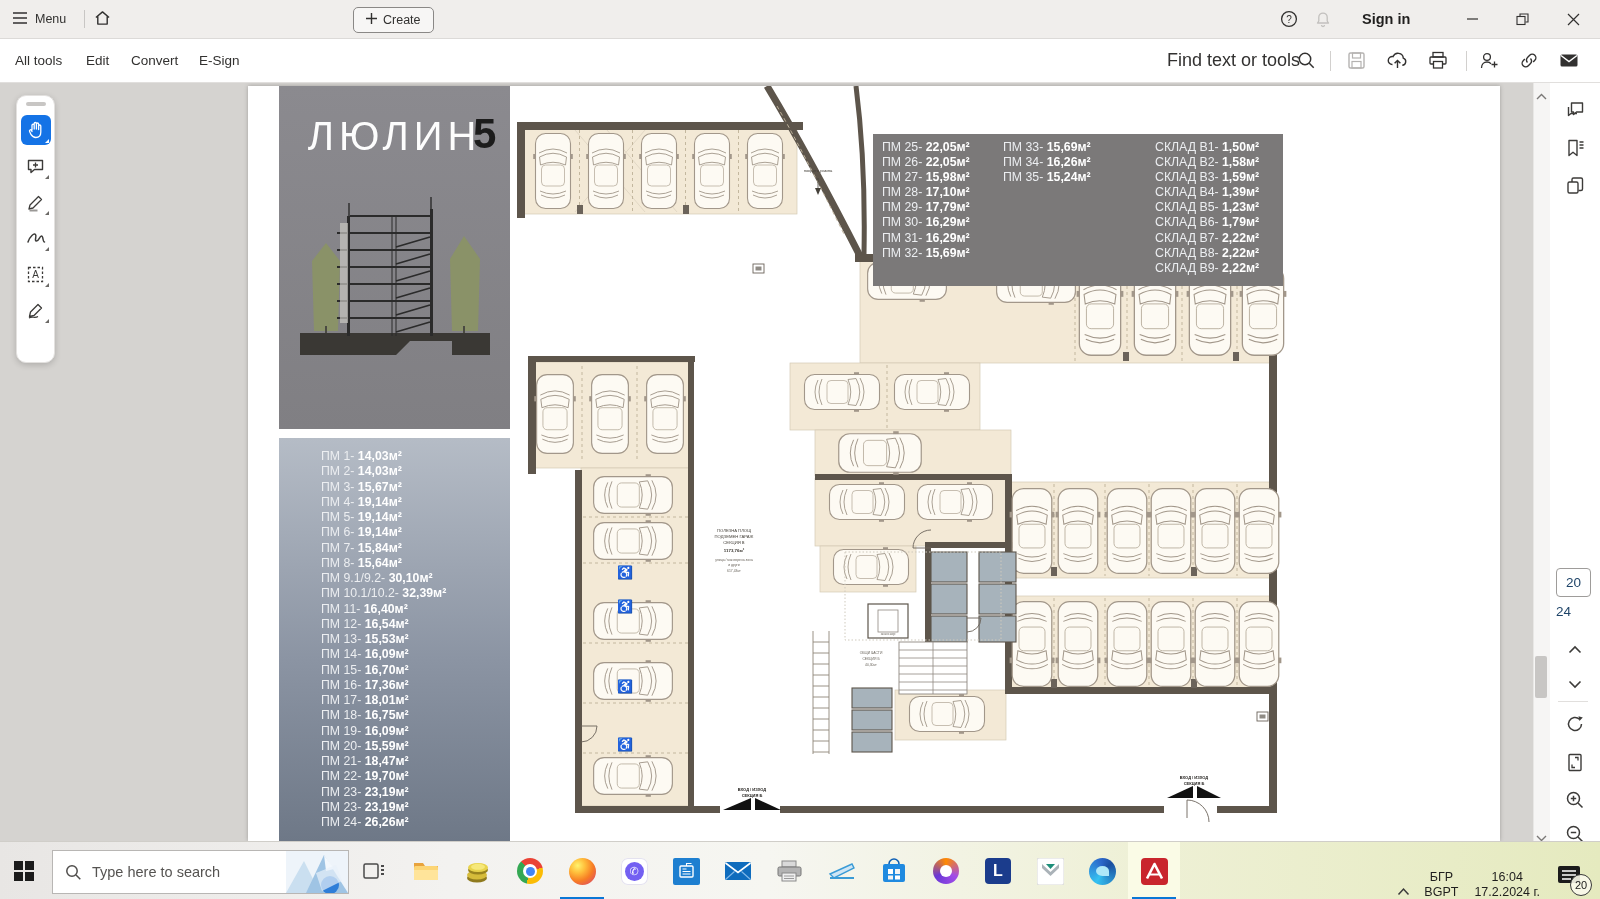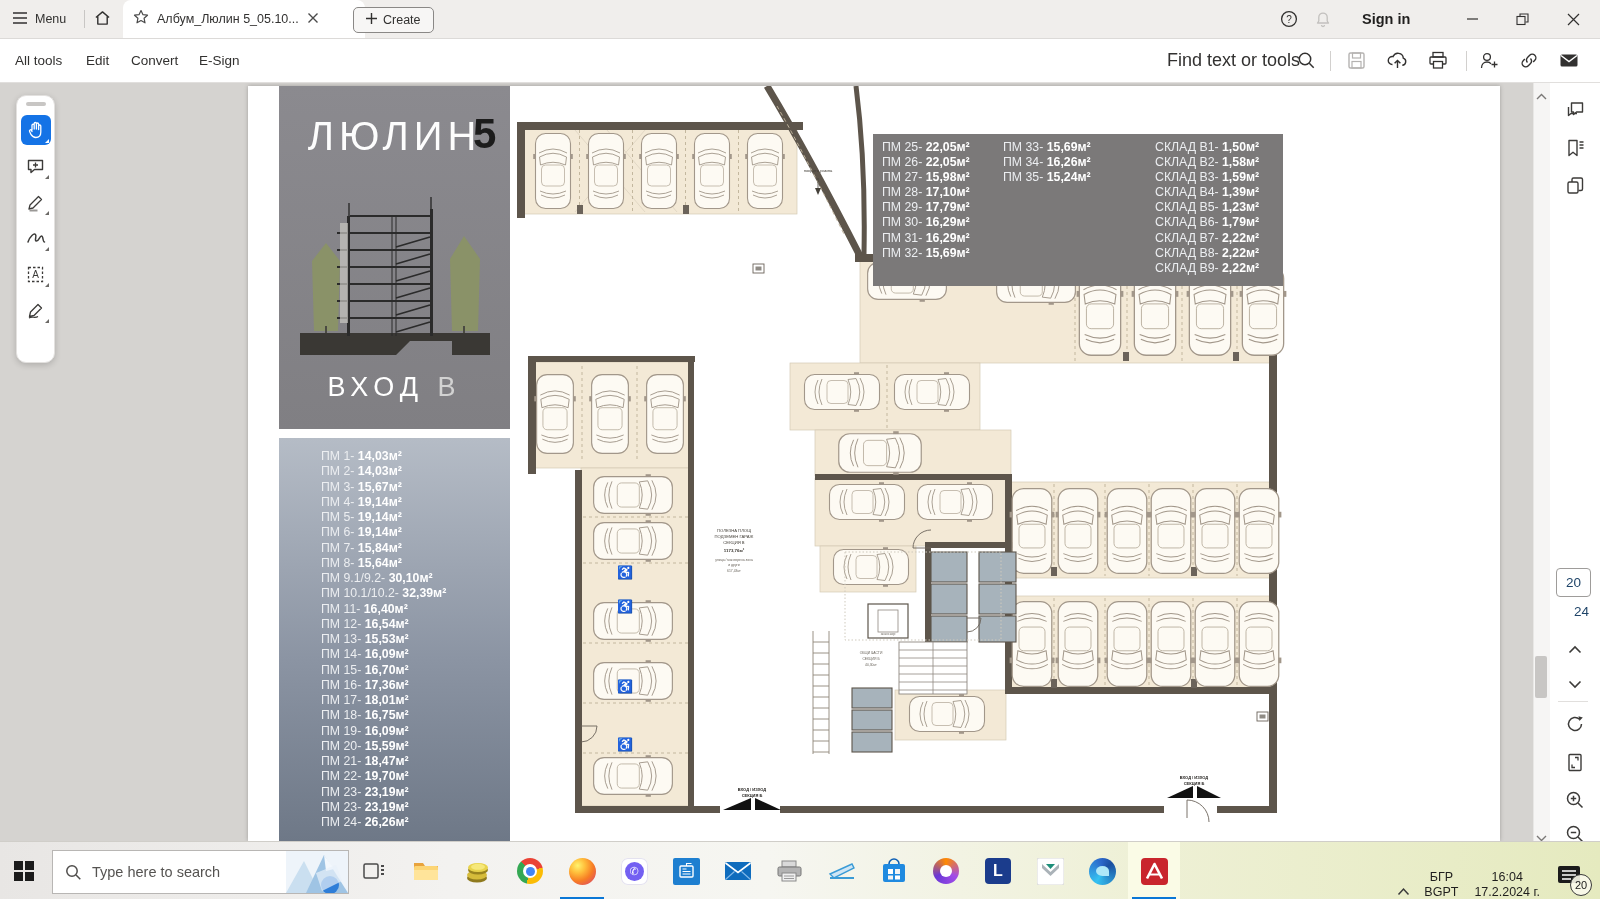--- a/index.html
+++ b/index.html
@@ -70,21 +70,21 @@
   .tent{font-size:4px;fill:#23211e;font-weight:bold;}
   .pillar{fill:#6b635a;}
   .stair{stroke:#8f8880;stroke-width:.8;}
 
   
   #scrollbar{left:1533px;top:0;width:16px;height:758px;background:#f6f5f4;border-left:1px solid #e8e7e5;}
   #sb-thumb{left:1535px;top:573px;width:12px;height:42px;background:#c8c6c4;border-radius:2px;}
   #rail{left:1550px;top:0;width:50px;height:758px;background:#fff;}
   .rail-ic{left:1562px;width:26px;height:26px;display:flex;align-items:center;justify-content:center;}
   #page-box{left:1556px;top:485px;width:33px;height:27px;border:1px solid #9e9c9a;border-radius:4px;background:#fff;display:flex;align-items:center;justify-content:center;font-size:13.5px;color:#1f4468;}
-  #page-total{left:1556px;top:521px;width:33px;text-align:right;font-size:13.5px;color:#1f4468;}
+  #page-total{left:1556px;top:521px;width:33px;text-align:left;font-size:13.5px;color:#1f4468;}
   #rail-div{left:1558px;top:618px;width:30px;height:1px;background:#e1dfdd;}
 
   
   #taskbar{left:0;top:841px;width:1600px;height:58px;background:linear-gradient(90deg,#e8e6e4 0%,#f3f2f0 28%,#f6f6f1 48%,#eef0d5 72%,#e5eabf 100%);border-top:1px solid #d0cec9;}
   #start-btn{left:0;top:0;width:48px;height:58px;display:flex;align-items:center;justify-content:center;}
   #search-box{left:52px;top:8px;width:295px;height:42px;background:#fff;border:1px solid #b8b6b4;display:flex;align-items:center;overflow:hidden;}
   #search-box .ph{font-size:14.5px;color:#555351;margin-left:10px;white-space:nowrap;flex:1;}
   #taskview-btn{left:352px;top:0;width:44px;height:58px;display:flex;align-items:center;justify-content:center;}
   #task-icons{left:400px;top:0;height:58px;display:flex;}
   .slot{width:52px;height:58px;display:flex;align-items:center;justify-content:center;position:relative;}
@@ -117,33 +117,20 @@
             <path d="M1 2h14M1 7h14M1 12h14" stroke="#323130" stroke-width="1.6"></path>
           </svg>
       </span>
       <span>Menu</span>
     </div>
     <div id="tb-divider1" class="abs"></div>
     <div id="home-btn" class="abs tb-item">
       <span>
         <svg width="17" height="16" viewBox="0 0 18 17">
             <path d="M2 8l7-6 7 6M4 7v8h10V7" fill="none" stroke="#323130" stroke-width="1.5" stroke-linejoin="round"></path>
-          </svg>
-      </span>
-    </div>
-    <div id="doc-tab" class="abs">
-      <span>
-        <svg width="16" height="16" viewBox="0 0 16 16">
-            <path d="M8 1.5l2 4.2 4.5.5-3.4 3.1.9 4.5L8 11.5l-4 2.3.9-4.5L1.5 6.2 6 5.7z" fill="none" stroke="#4a4a4a" stroke-width="1.2" stroke-linejoin="round"></path>
-          </svg>
-      </span>
-      <span class="title">Албум_Люлин 5_05.10...</span>
-      <span>
-        <svg width="12" height="12" viewBox="0 0 12 12">
-            <path d="M1.5 1.5l9 9M10.5 1.5l-9 9" stroke="#4a4a4a" stroke-width="1.4"></path>
           </svg>
       </span>
     </div>
     <div id="create-btn" class="abs">
       <span>
         <svg width="11" height="11" viewBox="0 0 11 11">
             <path d="M5.5 0v11M0 5.5h11" stroke="#323130" stroke-width="1.4"></path>
           </svg>
       </span>
       <span>Create</span>
@@ -449,21 +436,20 @@
           <polygon points="8,152 198,152 198,174 160,174 160,160 118,160 104,174 8,174" fill="#3a3834"></polygon>
           <rect x="55" y="35" width="3" height="120" fill="#2b2b2b"></rect>
           <rect x="138" y="28" width="3" height="127" fill="#2b2b2b"></rect>
           <path d="M45 52h96M45 69h96M45 86h96M45 103h96M45 120h96M45 137h96" stroke="#2b2b2b" stroke-width="2"></path>
           <path d="M58 35 h80" stroke="#2b2b2b" stroke-width="2"></path>
           <path d="M100 35 V155 M104 35 V155" stroke="#2b2b2b" stroke-width="1"></path>
           <path d="M104 66 l34 -10 M104 83 l34 -10 M104 100 l34 -10 M104 117 l34 -10 M104 134 l34 -10 M104 151 l34 -10" stroke="#2b2b2b" stroke-width="1.6"></path>
           <path d="M57 35 V22 M139 28 V16" stroke="#2b2b2b" stroke-width="1.4"></path>
           <rect x="48" y="42" width="8" height="100" fill="#c9c7c2" opacity="0.7"></rect>
         </svg>
-        <div id="entrance-label" class="abs"><span>ВХОД</span> <span class="lt">В</span></div>
       </div>
 
       <div id="pm-panel" class="abs">
         <div id="pm-list">
             <div class="prow"><span class="pl">ПМ 1- </span><span class="pv">14,03м²</span></div>
             <div class="prow"><span class="pl">ПМ 2- </span><span class="pv">14,03м²</span></div>
             <div class="prow"><span class="pl">ПМ 3- </span><span class="pv">15,67м²</span></div>
             <div class="prow"><span class="pl">ПМ 4- </span><span class="pv">19,14м²</span></div>
             <div class="prow"><span class="pl">ПМ 5- </span><span class="pv">19,14м²</span></div>
             <div class="prow"><span class="pl">ПМ 6- </span><span class="pv">19,14м²</span></div>

